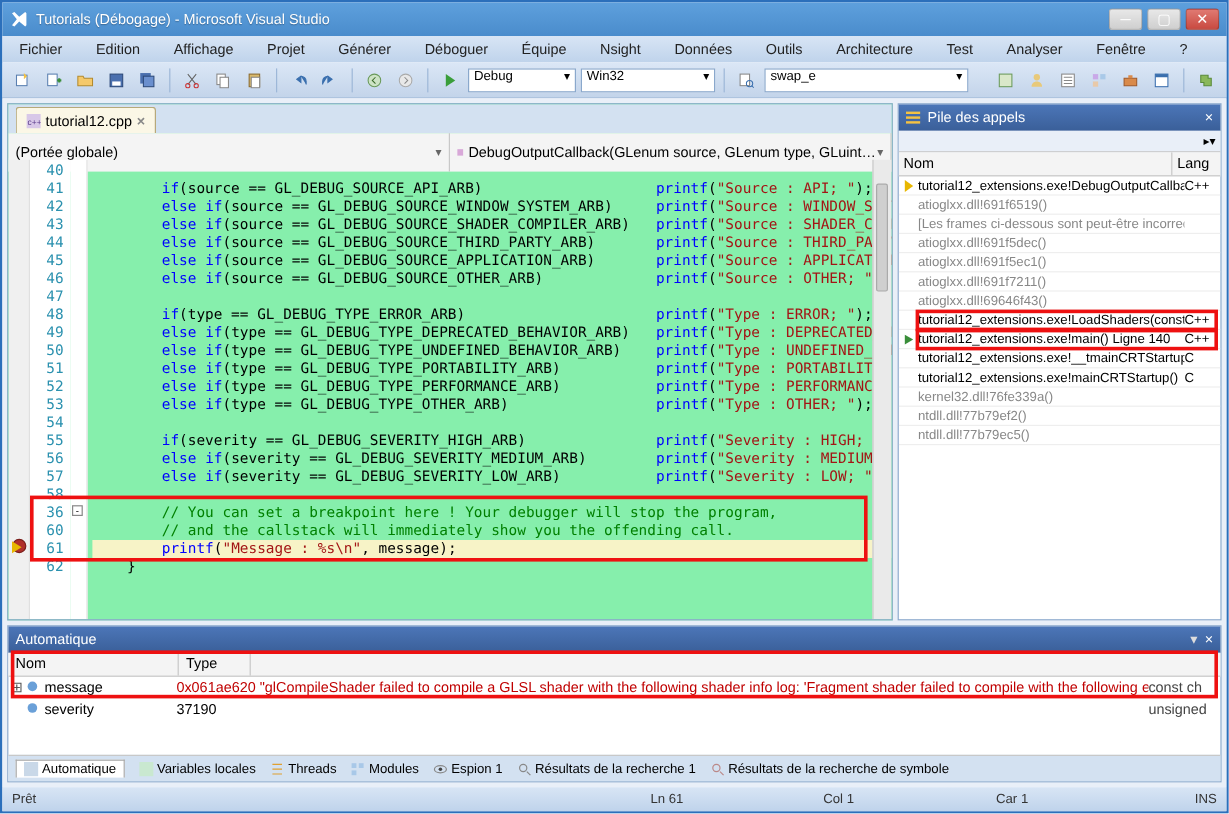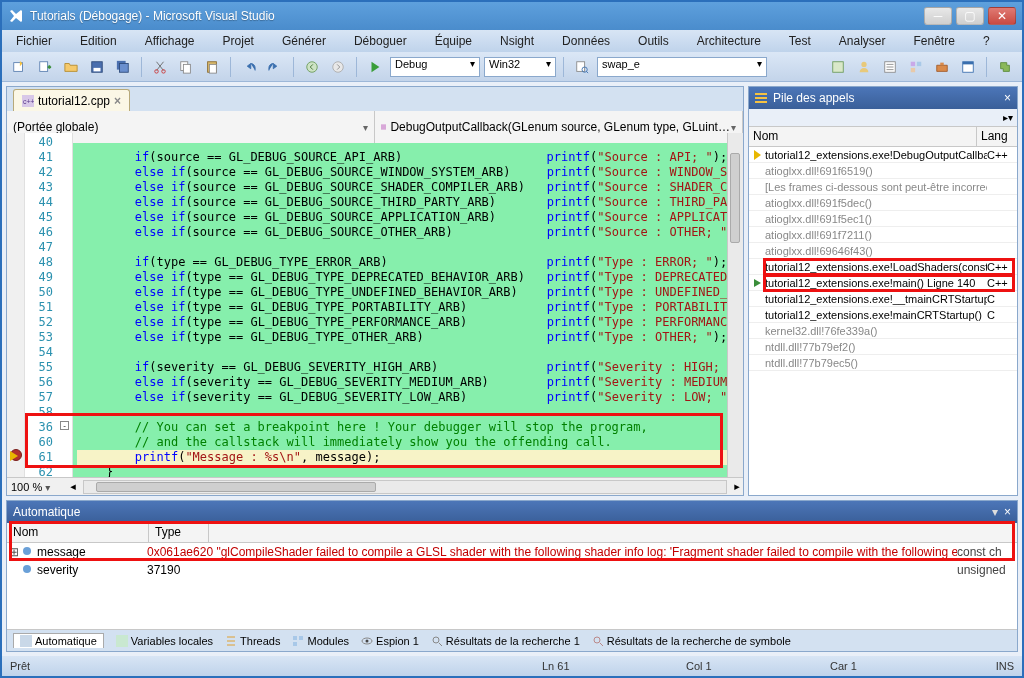--- a/index.html
+++ b/index.html
@@ -50,21 +50,21 @@
 .cs-toolbar { height:18px; background:#e9eff8; border-bottom:1px solid #c8c8c8; display:flex; align-items:center; justify-content:flex-end; padding-right:4px;}
 .cs-header { height:20px; display:flex; border-bottom:1px solid #c8c8c8; background:#f4f4f4; font-size:12px;}
 .cs-header .c1 { flex:1; padding:2px 4px; border-right:1px solid #c8c8c8;}
 .cs-header .c2 { width:40px; padding:2px 4px;}
 .cs-body { flex:1; overflow:hidden; font-size:11px;}
 .cs-row { display:flex; height:16px; border-bottom:1px solid #eee; align-items:center;}
 .cs-row .ic { width:16px; display:flex; justify-content:center;}
 .cs-row .nm { flex:1; white-space:nowrap; overflow:hidden; text-overflow:clip;}
 .cs-row .lg { width:30px; font-size:11px;}
 .cs-row.gray .nm { color:#888;}
-.bottom-pane { height:152px; margin:4px; border:1px solid #8aa8cc; background:#fff; display:flex; flex-direction:column; position:relative;}
+.bottom-pane { height:131px; margin:4px; border:1px solid #8aa8cc; background:#fff; display:flex; flex-direction:column; position:relative;}
 .auto-header { height:20px; display:flex; background:#f4f4f4; border-bottom:1px solid #c8c8c8; font-size:12px;}
 .auto-header div { padding:2px 6px; border-right:1px solid #c8c8c8;}
 .auto-body { flex:1; position:relative;}
 .auto-row { display:flex; height:18px; align-items:center; font-size:12px;}
 .auto-row .exp { width:14px; text-align:center; color:#555;}
 .auto-row .ic { width:16px;}
 .auto-row .nm { width:110px;}
 .auto-row .val { flex:1; white-space:nowrap; overflow:hidden;}
 .auto-row .ty { width:60px; color:#444;}
 .auto-row.red .val { color:#c00000;}
@@ -193,21 +193,21 @@
     <div class="tb-sep"></div>
     <div class="tbtn">
         <svg viewBox="0 0 16 16">
           <path d="M4 2l9 6-9 6z" fill="#3a9e3a"></path>
         </svg>
       </div>
     <div class="tb-combo" style="width:90px">
         <span>Debug</span>
         <span class="chev">▾</span>
       </div>
-    <div class="tb-combo" style="width:72px">
+    <div class="tb-combo" style="width:112px">
         <span>Win32</span>
         <span class="chev">▾</span>
       </div>
     <div class="tb-sep"></div>
     <div class="tbtn">
         <svg viewBox="0 0 16 16">
           <rect x="2" y="2" width="9" height="11" fill="#fff" stroke="#888"></rect>
           <circle cx="11" cy="11" r="3" fill="none" stroke="#3a6fae"></circle>
           <path d="M13 13l2 2" stroke="#3a6fae"></path>
         </svg>
@@ -345,28 +345,20 @@
           <div class="fold">
             <div style="position:absolute;top:288px;left:1px;width:9px;height:9px;border:1px solid #888;font-size:8px;line-height:8px;text-align:center;background:#fff">-</div>
           </div>
           <div class="code" id="code"><div>&nbsp;</div><div>        <span class="kw">if</span>(source == GL_DEBUG_SOURCE_API_ARB)                    <span class="kw">printf</span>(<span class="str">"Source : API; "</span>);</div><div>        <span class="kw">else</span> <span class="kw">if</span>(source == GL_DEBUG_SOURCE_WINDOW_SYSTEM_ARB)     <span class="kw">printf</span>(<span class="str">"Source : WINDOW_SYSTEM; "</span>);</div><div>        <span class="kw">else</span> <span class="kw">if</span>(source == GL_DEBUG_SOURCE_SHADER_COMPILER_ARB)   <span class="kw">printf</span>(<span class="str">"Source : SHADER_COMPILER; "</span>);</div><div>        <span class="kw">else</span> <span class="kw">if</span>(source == GL_DEBUG_SOURCE_THIRD_PARTY_ARB)       <span class="kw">printf</span>(<span class="str">"Source : THIRD_PARTY; "</span>);</div><div>        <span class="kw">else</span> <span class="kw">if</span>(source == GL_DEBUG_SOURCE_APPLICATION_ARB)       <span class="kw">printf</span>(<span class="str">"Source : APPLICATION; "</span>);</div><div>        <span class="kw">else</span> <span class="kw">if</span>(source == GL_DEBUG_SOURCE_OTHER_ARB)             <span class="kw">printf</span>(<span class="str">"Source : OTHER; "</span>);</div><div>&nbsp;</div><div>        <span class="kw">if</span>(type == GL_DEBUG_TYPE_ERROR_ARB)                      <span class="kw">printf</span>(<span class="str">"Type : ERROR; "</span>);</div><div>        <span class="kw">else</span> <span class="kw">if</span>(type == GL_DEBUG_TYPE_DEPRECATED_BEHAVIOR_ARB)   <span class="kw">printf</span>(<span class="str">"Type : DEPRECATED_BEHAVIOR; "</span></div><div>        <span class="kw">else</span> <span class="kw">if</span>(type == GL_DEBUG_TYPE_UNDEFINED_BEHAVIOR_ARB)    <span class="kw">printf</span>(<span class="str">"Type : UNDEFINED_BEHAVIOR; "</span>);</div><div>        <span class="kw">else</span> <span class="kw">if</span>(type == GL_DEBUG_TYPE_PORTABILITY_ARB)           <span class="kw">printf</span>(<span class="str">"Type : PORTABILITY; "</span>);</div><div>        <span class="kw">else</span> <span class="kw">if</span>(type == GL_DEBUG_TYPE_PERFORMANCE_ARB)           <span class="kw">printf</span>(<span class="str">"Type : PERFORMANCE; "</span>);</div><div>        <span class="kw">else</span> <span class="kw">if</span>(type == GL_DEBUG_TYPE_OTHER_ARB)                 <span class="kw">printf</span>(<span class="str">"Type : OTHER; "</span>);</div><div>&nbsp;</div><div>        <span class="kw">if</span>(severity == GL_DEBUG_SEVERITY_HIGH_ARB)               <span class="kw">printf</span>(<span class="str">"Severity : HIGH; "</span>);</div><div>        <span class="kw">else</span> <span class="kw">if</span>(severity == GL_DEBUG_SEVERITY_MEDIUM_ARB)        <span class="kw">printf</span>(<span class="str">"Severity : MEDIUM; "</span>);</div><div>        <span class="kw">else</span> <span class="kw">if</span>(severity == GL_DEBUG_SEVERITY_LOW_ARB)           <span class="kw">printf</span>(<span class="str">"Severity : LOW; "</span>);</div><div>&nbsp;</div><div><span class="cmt">        // You can set a breakpoint here ! Your debugger will stop the program,</span></div><div><span class="cmt">        // and the callstack will immediately show you the offending call.</span></div><div style="background:#f7f3c7">        <span class="kw">printf</span>(<span class="str">"Message : %s\n"</span>, message);</div><div>    }</div></div>
           <div style="position:absolute;right:0;top:0;width:16px;bottom:0;background:#eaeaea;border-left:1px solid #c8c8c8">
             <div style="position:absolute;top:20px;left:2px;width:10px;height:90px;background:#cfcfcf;border:1px solid #aaa;border-radius:2px"></div>
           </div>
 
           <div class="red-box" style="left:18px; top:280px; right:20px; height:55px;"></div>
         </div>
-        <div class="zoom-row">
-          <div class="zoom"><span>100 %</span> <span class="chev">▾</span></div>
-          <span style="width:12px;text-align:center">◂</span>
-          <div class="hscroll">
-              <div class="thumb"></div>
-            </div>
-          <span style="width:12px;text-align:center">▸</span>
-        </div>
       </div>
 
       <div class="callstack-pane">
         <div class="panel-title">
           <svg class="mini-ic" viewBox="0 0 12 12">
               <rect y="1" width="12" height="2" fill="#f5c242"></rect>
               <rect y="5" width="12" height="2" fill="#f5c242"></rect>
               <rect y="9" width="12" height="2" fill="#f5c242"></rect>
             </svg>
           <span>Pile des appels</span>

